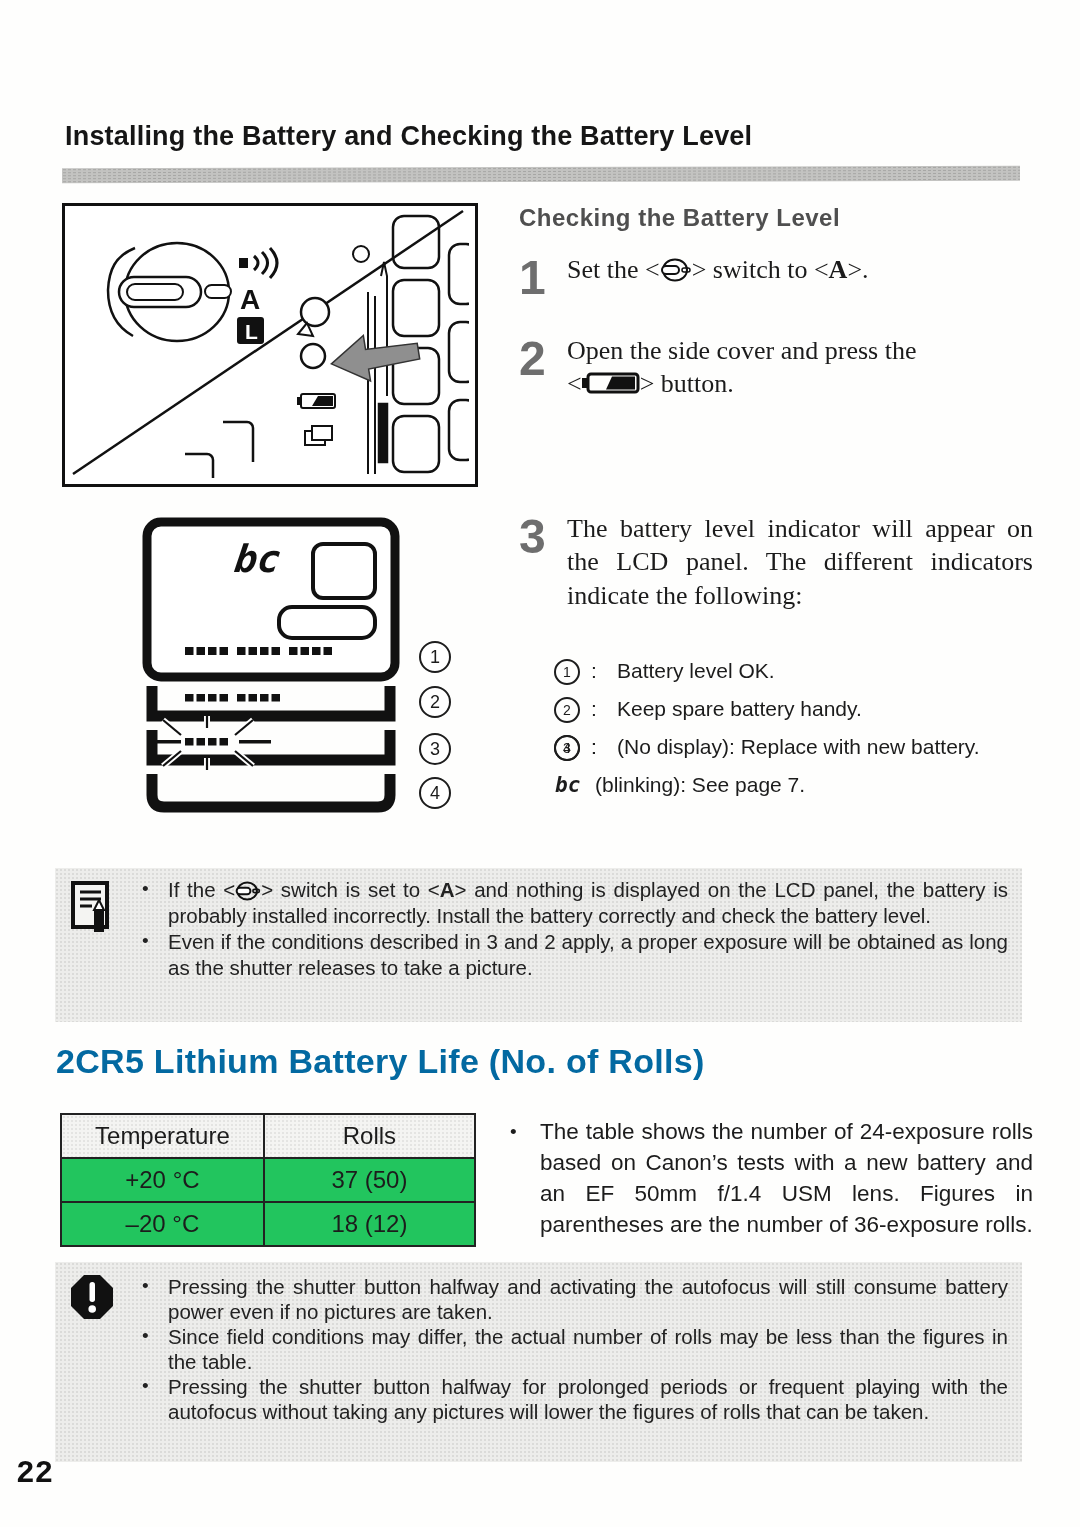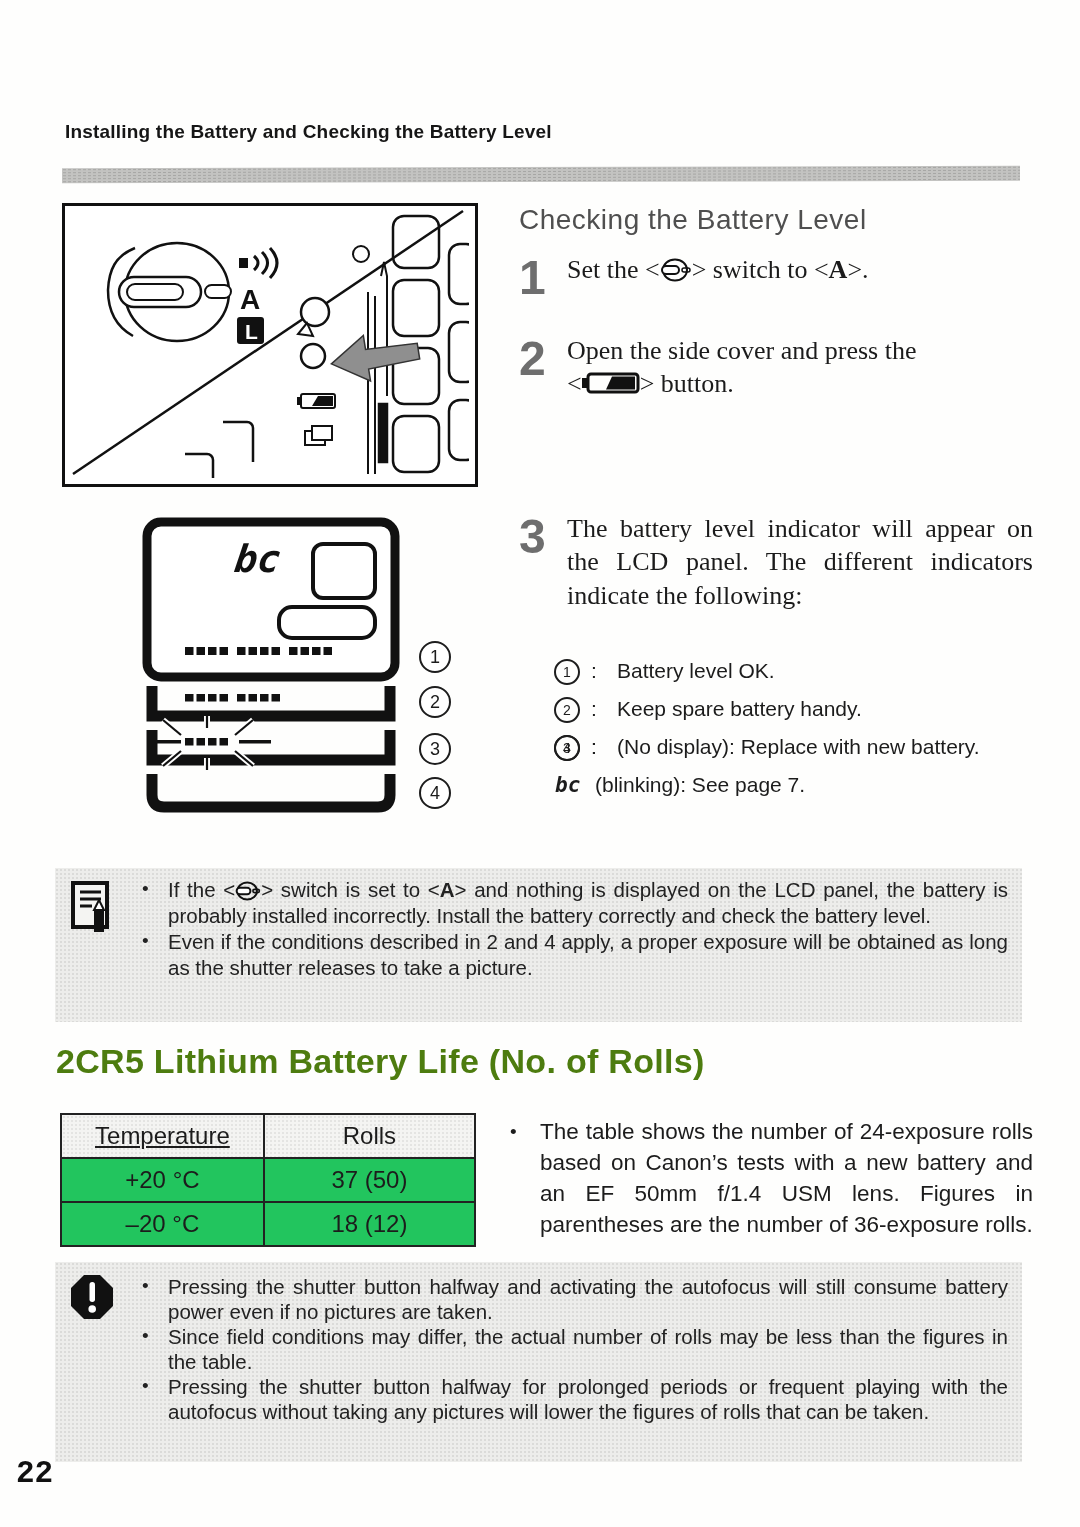--- a/index.html
+++ b/index.html
@@ -1,32 +1,32 @@
 <!DOCTYPE html>
 <html><head>
 <meta charset="utf-8">
 <style>
   html,body{margin:0;padding:0;background:#ffffff;}
   .page{position:relative;width:1080px;height:1527px;background:#fefefd;
         font-family:"Liberation Sans",sans-serif;color:#1c1c1c;overflow:hidden;}
 
   
-  .header-title{position:absolute;left:65px;top:121px;font-size:19px;font-weight:bold;
+  .header-title{position:absolute;left:65px;top:121px;font-size:27px;font-weight:bold;
         letter-spacing:0.2px;color:#161616;}
   .header-rule{position:absolute;left:62px;top:167px;width:958px;height:15px;
         background:#c3c3c1;
         background-image:radial-gradient(#a6a6a4 1px, transparent 1.3px);
         background-size:5px 3px;transform:rotate(-0.15deg);}
 
   
   .illustration{position:absolute;left:62px;top:203px;width:410px;height:278px;
         border:3px solid #111;background:#fff;}
 
   
-  .s1-title{position:absolute;left:519px;top:204px;font-size:28px;font-weight:normal;
+  .s1-title{position:absolute;left:519px;top:204px;font-size:24px;font-weight:bold;
         color:#4f4f4f;letter-spacing:0.5px;}
   .step{position:absolute;left:519px;}
   .step-num{position:absolute;left:0;top:1px;font-size:48px;font-weight:bold;
         color:#6e6e6e;line-height:1;}
   .step-text{margin-left:48px;font-size:26px;line-height:1.28;color:#1b1b1b;font-family:Liberation Serif, serif;}
   #step1{top:253px;width:512px;}
   #step2{top:334px;width:512px;}
   #step3{top:512px;width:514px;}
   #step3 .step-text{text-align:justify;}
   .bA{font-weight:bold;}
@@ -59,27 +59,27 @@
   #caution-box{top:1262px;height:200px;}
   .box-icon{position:absolute;left:15px;top:12px;}
   .box-content{position:absolute;left:75px;top:9px;width:878px;font-size:20.5px;
         line-height:26px;text-align:justify;color:#222;}
   #caution-box .box-content{top:12px;line-height:25px;}
   .bullet-row{position:relative;padding-left:38px;}
   .bullet-dot{position:absolute;left:12px;top:-1px;font-size:19px;}
 
   
   .s2-title{position:absolute;left:56px;top:1042px;font-size:34px;font-weight:bold;
-        color:#4d7c0f;letter-spacing:0.3px;}
+        color:#0369a1;letter-spacing:0.3px;}
   .rolls-table{position:absolute;left:60px;top:1113px;width:416px;border-collapse:collapse;}
   .rolls-table th,.rolls-table td{border:2.5px solid #222;height:40px;text-align:center;
         font-size:24px;font-weight:normal;background:#22c55e;}
   .rolls-table th{background:#f4f4f2;
         background-image:radial-gradient(#e4e4e2 1px, transparent 1.1px);background-size:4px 4px;}
-  .col-temp{width:200px;text-decoration:underline;} .col-rolls{width:210px;}
+  .col-temp{width:200px;} .col-rolls{width:210px;}
   .rolls-note{position:absolute;left:506px;top:1116px;width:527px;font-size:22.5px;
         line-height:31px;text-align:justify;}
   .rolls-note .bullet-dot{left:4px;top:0;}
   .rolls-note .bullet-row{padding-left:34px;}
 
   
   .page-num{position:absolute;left:16px;top:1456px;font-size:31px;font-weight:bold;color:#111;font-family:Liberation Mono, monospace;}
 </style>
 </head>
 <body>
@@ -295,21 +295,21 @@
       <div class="bullet-row">
         <span class="bullet-dot">•</span>
         <span>If the &lt;</span><svg class="dial-ico" width="26" height="20" viewBox="0 0 32 24">
             <ellipse cx="15" cy="12" rx="12" ry="10.5" fill="none" stroke="#111" stroke-width="2.4"></ellipse>
             <rect x="2" y="8" width="17" height="8" rx="4" fill="#fff" stroke="#111" stroke-width="2.4"></rect>
             <rect x="22" y="10" width="8" height="4" rx="2" fill="none" stroke="#111" stroke-width="2"></rect>
           </svg><span>&gt; switch is set to &lt;</span><span class="bA">A</span><span>&gt; and nothing is displayed on the LCD panel, the battery is probably installed incorrectly. Install the battery correctly and check the battery level.</span>
       </div>
       <div class="bullet-row">
         <span class="bullet-dot">•</span>
-        <span>Even if the conditions described in 2 and 4 apply, a proper exposure will be obtained as long as the shutter releases to take a picture.</span>
+        <span>Even if the conditions described in 3 and 2 apply, a proper exposure will be obtained as long as the shutter releases to take a picture.</span>
       </div>
     </div>
   </div>
 
   <div class="s2-title">2CR5 Lithium Battery Life (No. of Rolls)</div>
 
   <table class="rolls-table">
     <tbody>
         <tr>
       <th class="col-temp">Temperature</th>

